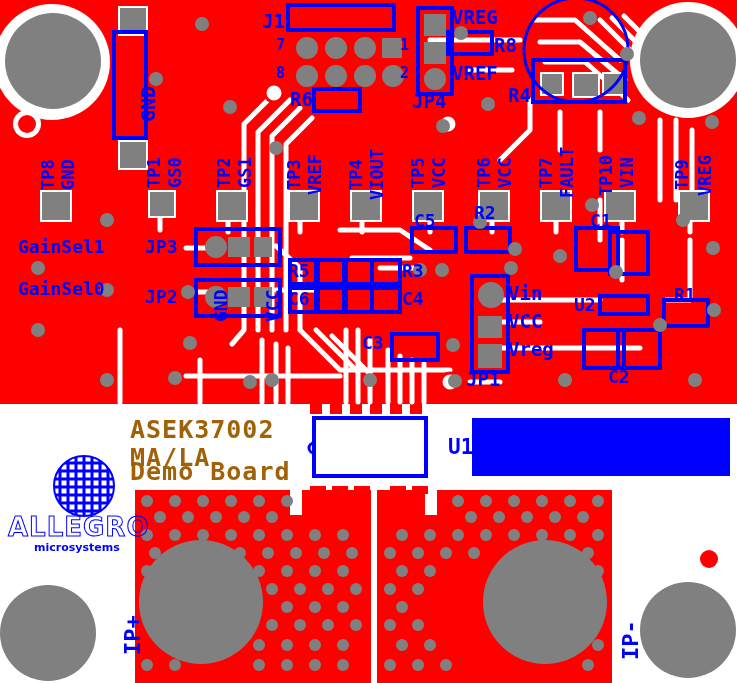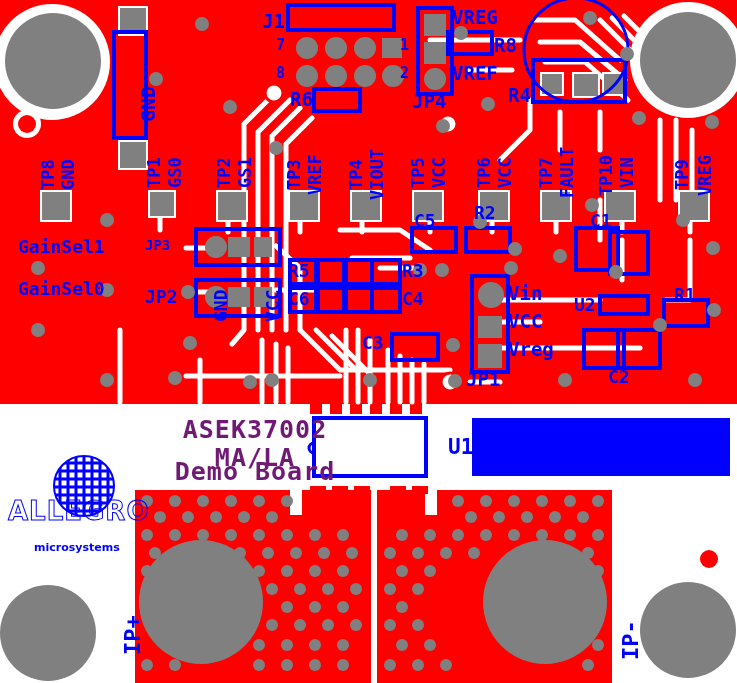--- a/index.html
+++ b/index.html
@@ -6,22 +6,22 @@
   body{font-family:"DejaVu Sans Mono","Liberation Mono",monospace;}
   #board{position:relative;width:737px;height:683px;background:#ffffff;overflow:hidden;}
   .layer{position:absolute;left:0;top:0;width:737px;height:683px;}
   .silk{position:absolute;color:#0000ff;font-family:"DejaVu Sans Mono","Liberation Mono",monospace;
         font-weight:bold;white-space:nowrap;line-height:1;letter-spacing:0px;}
   .silk.r90{transform-origin:0 0;transform:rotate(-90deg);}
   .pad{position:absolute;background:#808080;}
   .pad.sq{border:2px solid #ffffff;box-sizing:content-box;}
   .hole{position:absolute;background:#808080;border-radius:50%;}
   .reddot{position:absolute;background:#ff0000;border-radius:50%;}
-  .ttl{position:absolute;color:#701a75;font-family:"DejaVu Sans Mono","Liberation Mono",monospace;
-       font-weight:bold;text-align:center;white-space:nowrap;}
+  .ttl{position:absolute;color:#a16207;font-family:"DejaVu Sans Mono","Liberation Mono",monospace;
+       font-weight:bold;text-align:left;white-space:nowrap;}
   .logo-txt{position:absolute;color:#0000ff;font-weight:bold;font-family:"DejaVu Sans","Liberation Sans",sans-serif;white-space:nowrap;}
 </style>
 </head>
 <body>
 
 <div id="board">
 
   <svg class="layer" viewBox="0 0 737 683" xmlns="http://www.w3.org/2000/svg">
 
     <path d="M0,0 L737,0 L737,402 L0,402 Z" fill="#ff0000"></path>
@@ -430,21 +430,21 @@
     <span class="silk" style="left:290px;top:90px;font-size:19px;">R6</span>
 
     <span class="silk" style="left:452px;top:8px;font-size:19px;">VREG</span>
     <span class="silk" style="left:494px;top:36px;font-size:19px;">R8</span>
     <span class="silk" style="left:452px;top:64px;font-size:19px;">VREF</span>
     <span class="silk" style="left:412px;top:92px;font-size:19px;">JP4</span>
 
     <span class="silk" style="left:508px;top:86px;font-size:19px;">R4</span>
 
     <span class="silk" style="left:18px;top:238px;font-size:18px;">GainSel1</span>
-    <span class="silk" style="left:145px;top:238px;font-size:14px;">JP3</span>
+    <span class="silk" style="left:145px;top:238px;font-size:18px;">JP3</span>
 
     <span class="silk" style="left:18px;top:280px;font-size:18px;">GainSel0</span>
     <span class="silk" style="left:145px;top:288px;font-size:18px;">JP2</span>
 
     <span class="silk r90" style="left:212px;top:322px;font-size:18px;">GND</span>
     <span class="silk r90" style="left:264px;top:322px;font-size:18px;">VCC</span>
 
     <span class="silk" style="left:288px;top:262px;font-size:18px;">R5</span>
     <span class="silk" style="left:288px;top:290px;font-size:18px;">C6</span>
 
@@ -495,17 +495,17 @@
         <line x1="16" y1="10" x2="76" y2="10"></line>
           <line x1="16" y1="18" x2="76" y2="18"></line>
         <line x1="16" y1="26" x2="76" y2="26"></line>
           <line x1="16" y1="34" x2="76" y2="34"></line>
         <line x1="16" y1="42" x2="76" y2="42"></line>
           <line x1="16" y1="50" x2="76" y2="50"></line>
         <line x1="16" y1="58" x2="76" y2="58"></line>
       </g>
     </svg>
   </div>
-  <div class="logo-txt" style="left:8px;top:496px;font-size:26px;letter-spacing:1px;-webkit-text-stroke:1px #0000ff;color:transparent;">ALLEGRO</div>
+  <div class="logo-txt" style="left:8px;top:512px;font-size:26px;letter-spacing:1px;-webkit-text-stroke:1px #0000ff;color:transparent;">ALLEGRO</div>
   <div class="logo-txt" style="left:34px;top:541px;font-size:11px;letter-spacing:0px;">microsystems</div>
 
 
 </div>
 
 </body></html>

